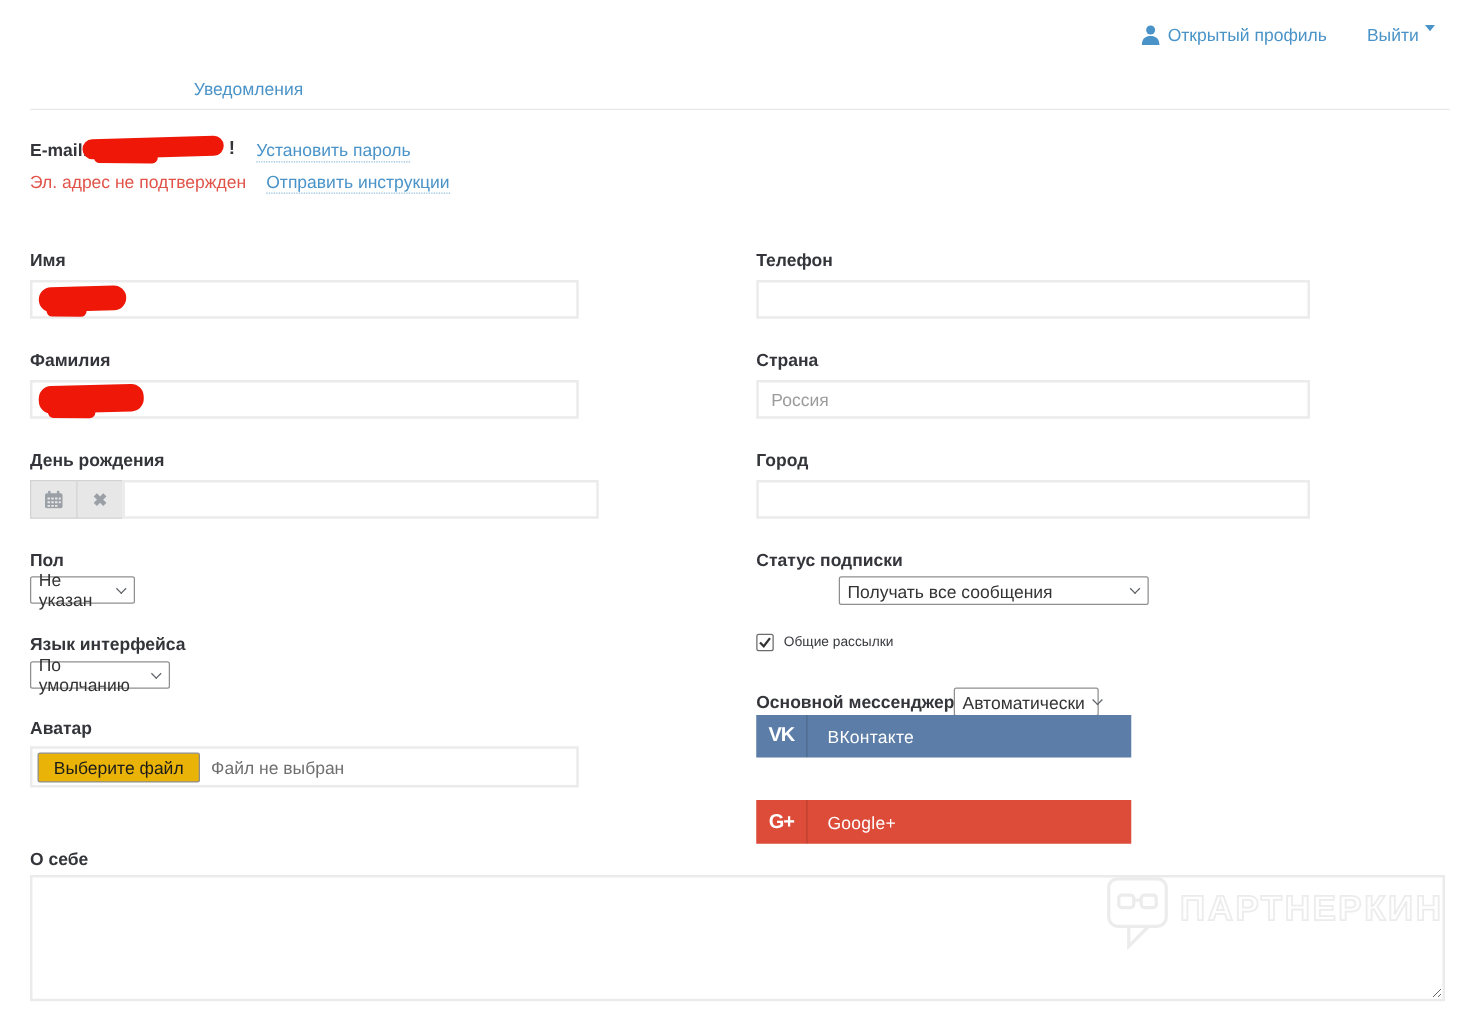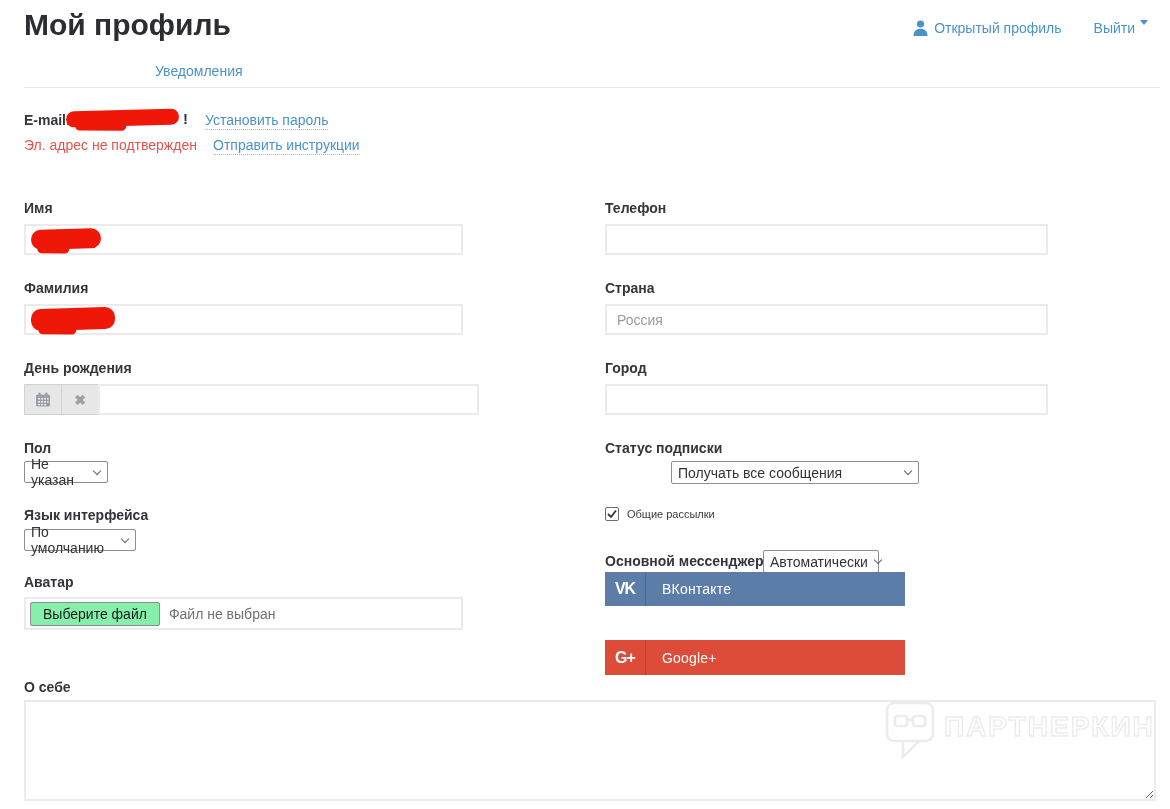--- a/index.html
+++ b/index.html
@@ -55,21 +55,21 @@
   .checkbox .tick { visibility:hidden; }
   .checkbox.checked .tick { visibility:visible; }
   .chk-label { font-size:11px; color:#3a3b40; }
 
   
   .mess-label { position:absolute; left:605px; top:553px; font-size:14px; font-weight:bold; color:#34353a; }
   .sel-mess { left:763px; top:550px; width:116px; height:23px; }
 
   
   .file-box { position:absolute; left:24px; top:597px; width:439px; height:33px; border:2px solid #ebebeb; background:#fff; display:flex; align-items:center; padding-left:4px; }
-  .file-btn { border:1px solid #8d8d8d; background:#86efac; border-radius:2px; font-size:14px; color:#1b1b1b; padding:3px 12px; font-family:inherit; cursor:pointer; }
+  .file-btn { border:1px solid #8d8d8d; background:#eab308; border-radius:2px; font-size:14px; color:#1b1b1b; padding:3px 12px; font-family:inherit; cursor:pointer; }
   .file-status { margin-left:9px; font-size:14px; color:#6f6f6f; }
 
   
   .about-area { position:absolute; left:24px; top:700px; width:1132px; height:101px; border:2px solid #ebebeb; resize:both; font-family:inherit; font-size:14px; color:#333; padding:6px 10px; outline:none; }
 
   
   .social { position:absolute; left:605px; width:300px; display:flex; align-items:center; color:#fff; font-size:14px; cursor:pointer; }
   .social-vk { top:572px; height:34px; background:#5b7da7; }
   .social-google { top:640px; height:35px; background:#dd4b39; }
   .icon-zone { width:41px; height:100%; display:flex; align-items:center; justify-content:center; border-right:1px solid rgba(0,0,0,0.15); font-weight:800; font-size:16px; letter-spacing:-1px; flex:none; }
@@ -77,21 +77,20 @@
 
   
   .wm-icon { position:absolute; left:884px; top:700px; }
   .wm-text { position:absolute; left:944px; top:711px; font-size:28px; font-weight:bold; letter-spacing:2px; color:#fff; -webkit-text-stroke:1.4px #ececec; user-select:none; }
 </style>
 </head>
 <body>
 
 <div class="page">
 
-  <h1 class="page-title">Мой профиль</h1>
 
   <div class="header-links">
     <span class="lnk open-profile">
       <span style="display:inline-flex;">
         <svg width="15" height="16" viewBox="0 0 15 16">
             <g fill="#4a93c8">
               <circle cx="7.5" cy="4" r="3.6"></circle>
               <path d="M0.5,16 C0.5,10.8 3.5,8.8 7.5,8.8 C11.5,8.8 14.5,10.8 14.5,16 Z"></path>
             </g>
           </svg>

